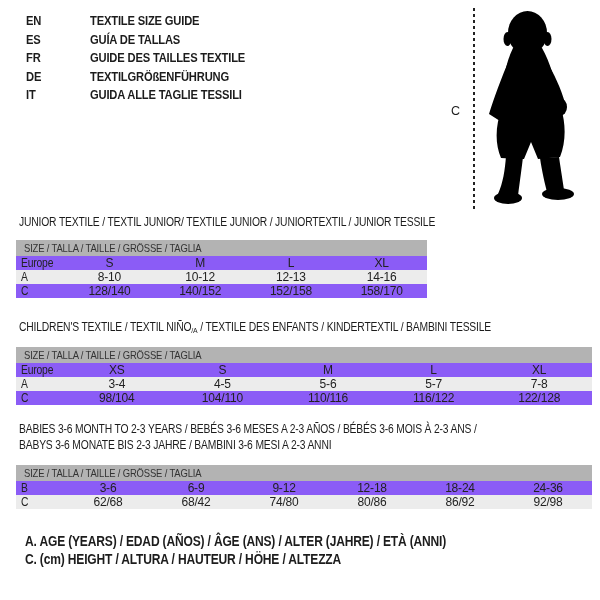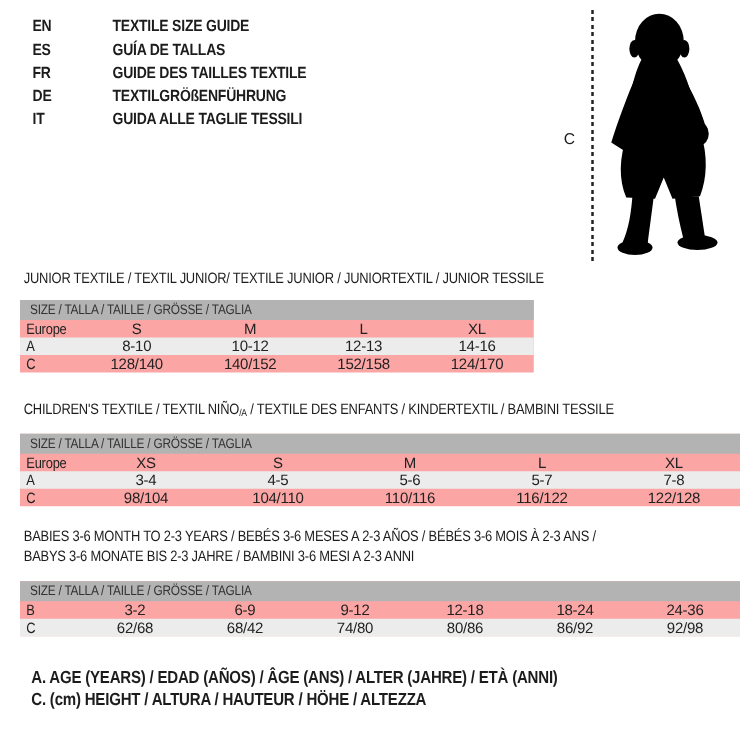--- a/index.html
+++ b/index.html
@@ -20,21 +20,21 @@
   .dash-line{left:473px;top:8px;width:2px;height:201px;
     background:repeating-linear-gradient(to bottom,#222 0 3px,transparent 3px 6px);}
   .fig-label{left:451px;top:104px;font-size:12.5px;}
   .baby{left:485px;top:8px;}
 
   
   .tbl-title{font-weight:normal;font-size:12px;line-height:16px;white-space:nowrap;}
   .sub{font-size:8px;vertical-align:-2px;}
 
   
-  .tbl{background:#fca5a5;}
+  .tbl{background:#8b5cf6;}
   .size-bar{height:16px;background:#b3b3b3;display:flex;align-items:center;
     padding-left:8px;font-size:11px;color:#333;}
   .trow{height:14px;display:flex;align-items:center;font-size:12px;color:#222;}
   .trow.alt{background:#ececec;}
   .lbl{flex:0 0 48px;width:48px;padding-left:5px;box-sizing:border-box;}
   .cell{flex:1;text-align:center;letter-spacing:-0.2px;}
 
   
   .footnotes{left:25px;top:533px;}
   .fnote{height:18.3px;font-weight:bold;font-size:14px;}
@@ -103,21 +103,21 @@
     <span class="cell">8-10</span>
     <span class="cell">10-12</span>
     <span class="cell">12-13</span>
     <span class="cell">14-16</span>
   </div>
   <div class="trow">
     <span class="lbl"><span class="cond">C</span></span>
     <span class="cell">128/140</span>
     <span class="cell">140/152</span>
     <span class="cell">152/158</span>
-    <span class="cell">124/170</span>
+    <span class="cell">158/170</span>
   </div>
 </div>
 
 <div class="abs tbl-title" style="left:19px;top:319px;text-align:right;">
   <span class="cond"><span>CHILDREN'S TEXTILE / TEXTIL NIÑO</span><span class="sub">/A</span><span> / TEXTILE DES ENFANTS / KINDERTEXTIL / BAMBINI TESSILE</span></span>
 </div>
 <div class="abs tbl" style="left:16px;top:347px;width:576px;">
   <div class="size-bar">
     <span class="cond">SIZE / TALLA / TAILLE / GRÖSSE / TAGLIA</span>
   </div>
@@ -150,21 +150,21 @@
 <div class="abs tbl-title" style="left:19px;top:421px;">
   <div><span class="cond">BABIES 3-6 MONTH TO 2-3 YEARS / BEBÉS 3-6 MESES A 2-3 AÑOS / BÉBÉS 3-6 MOIS À 2-3 ANS /</span></div>
   <div><span class="cond">BABYS 3-6 MONATE BIS 2-3 JAHRE / BAMBINI 3-6 MESI A 2-3 ANNI</span></div>
 </div>
 <div class="abs tbl" style="left:16px;top:465px;width:576px;">
   <div class="size-bar">
     <span class="cond">SIZE / TALLA / TAILLE / GRÖSSE / TAGLIA</span>
   </div>
   <div class="trow">
     <span class="lbl"><span class="cond">B</span></span>
-    <span class="cell">3-2</span>
+    <span class="cell">3-6</span>
     <span class="cell">6-9</span>
     <span class="cell">9-12</span>
     <span class="cell">12-18</span>
     <span class="cell">18-24</span>
     <span class="cell">24-36</span>
   </div>
   <div class="trow alt">
     <span class="lbl"><span class="cond">C</span></span>
     <span class="cell">62/68</span>
     <span class="cell">68/42</span>

